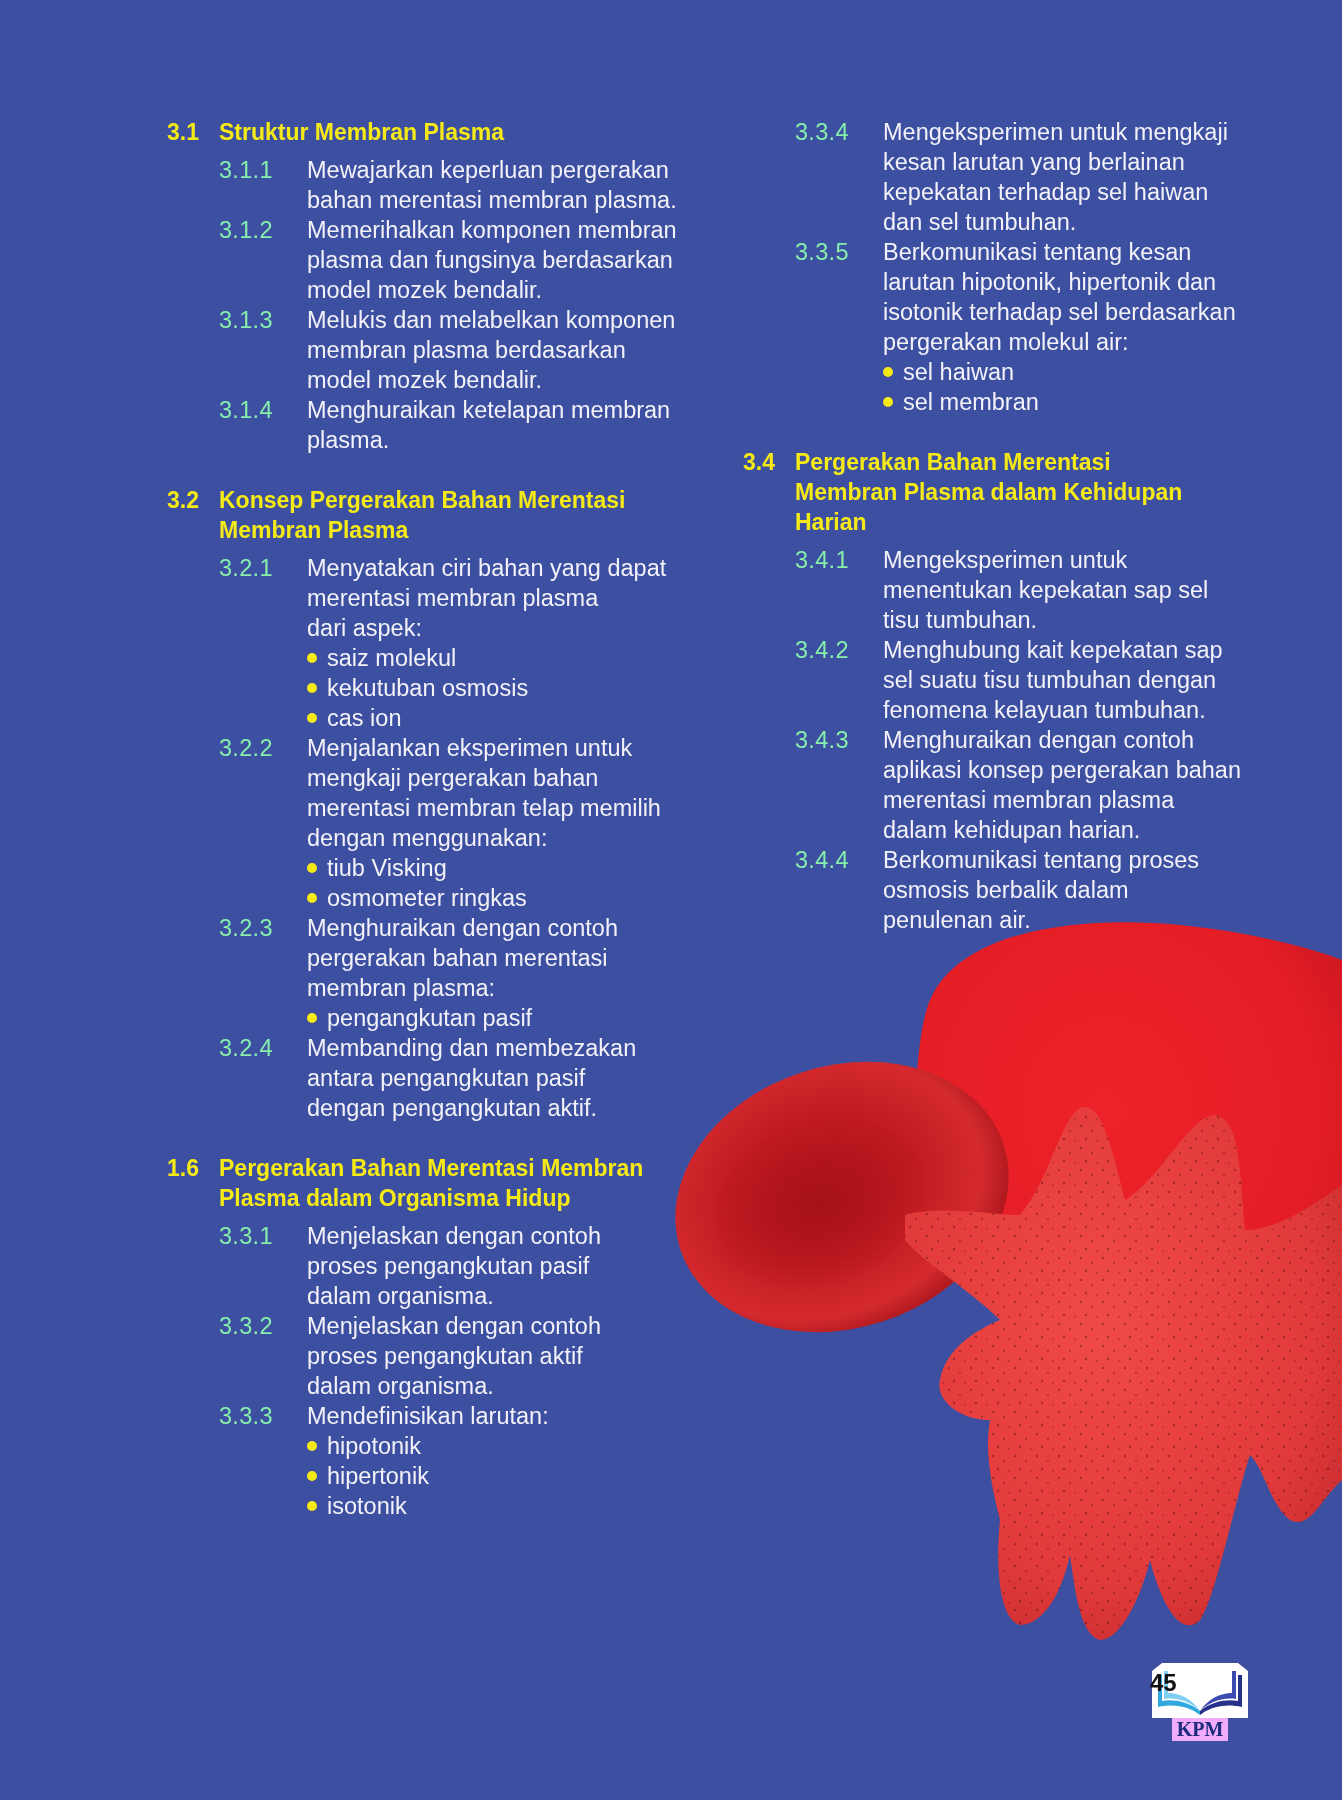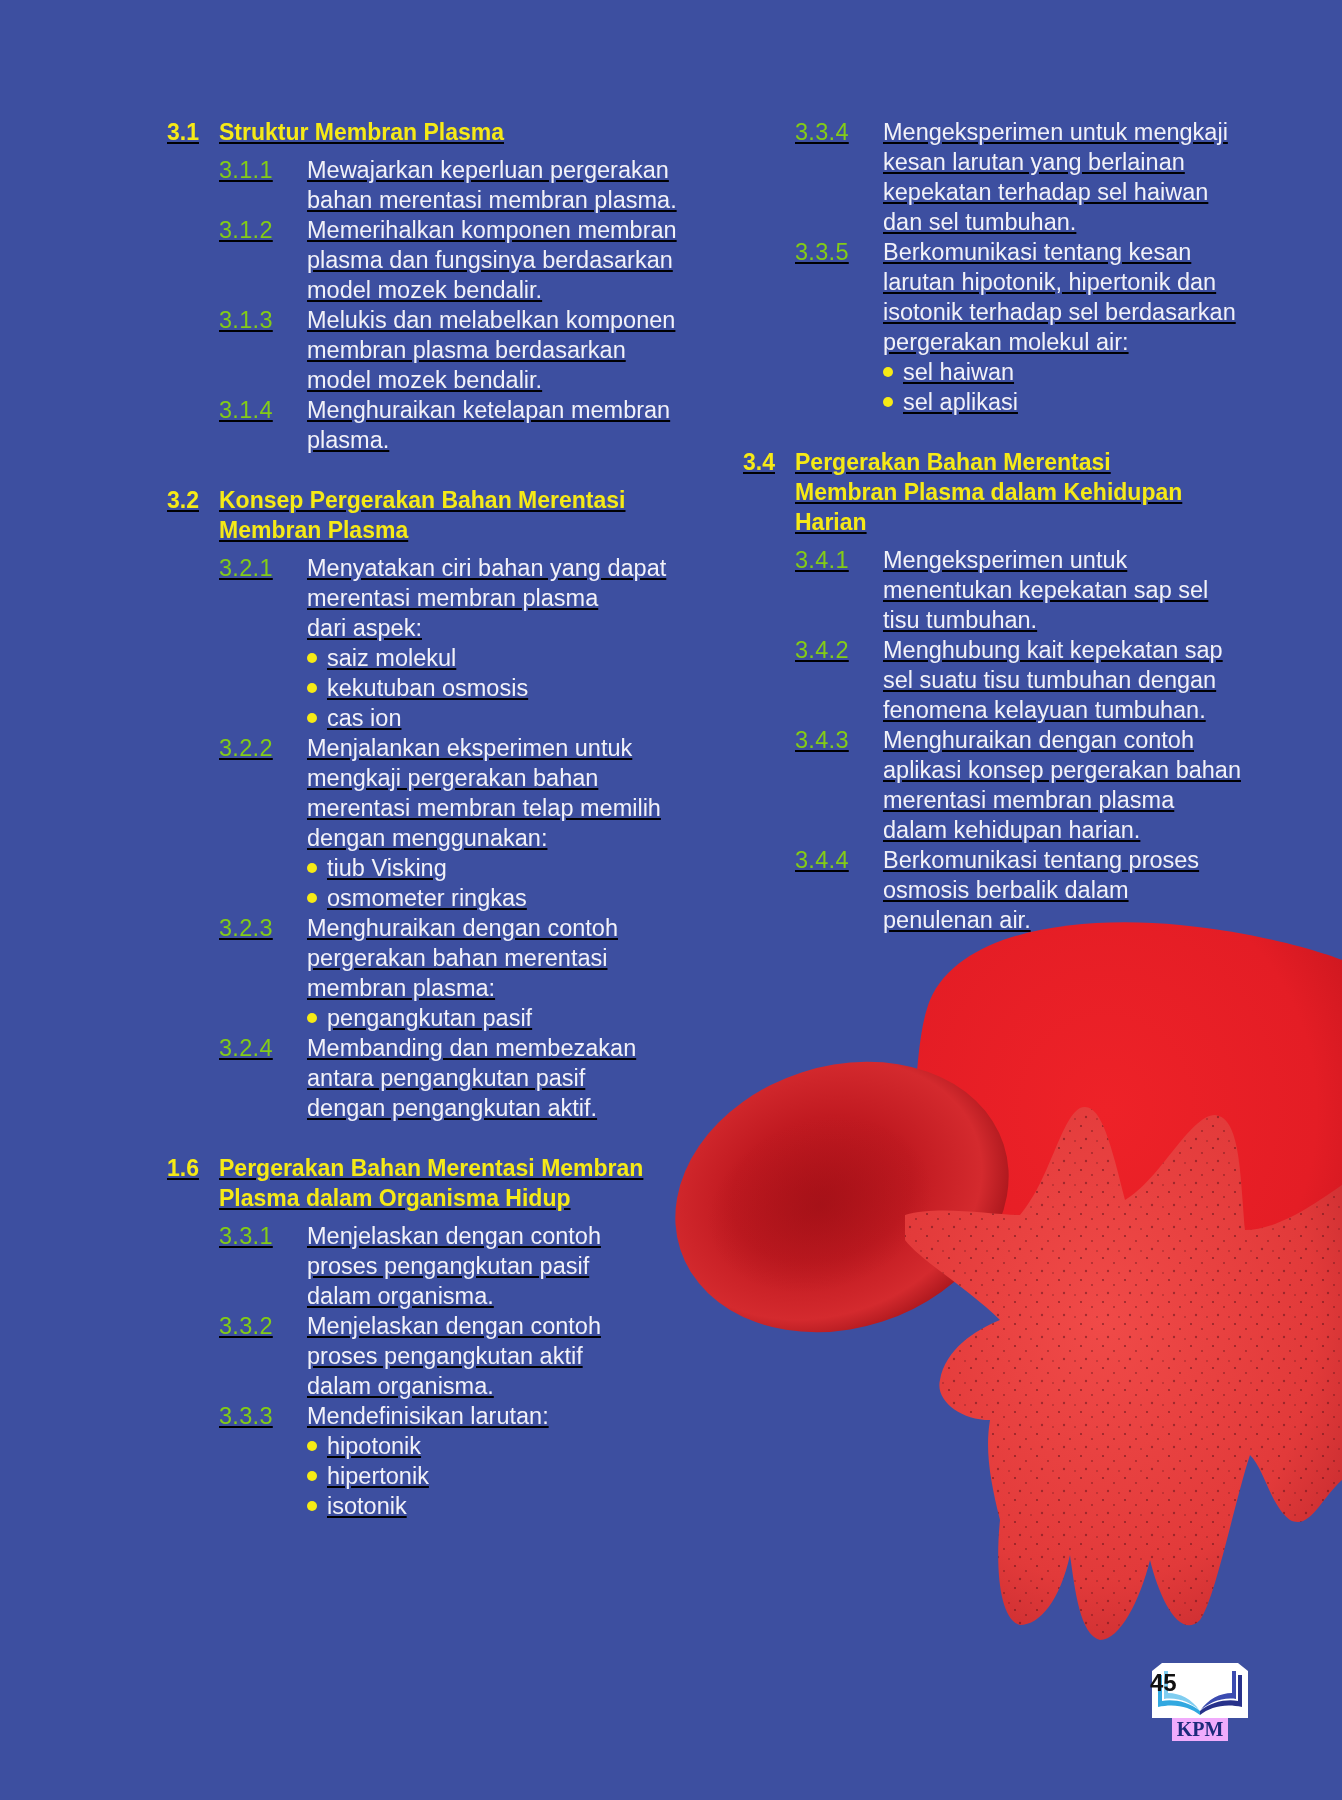--- a/index.html
+++ b/index.html
@@ -4,26 +4,26 @@
 <style>
   html, body { margin:0; padding:0; }
   body {
     width:1342px; height:1800px; position:relative; overflow:hidden;
     background:#3d4fa0;
     font-family:"Liberation Sans", sans-serif;
   }
   .col { position:absolute; top:117px; }
   .col-left { left:167px; width:540px; }
   .col-right { left:743px; width:560px; }
-  .section { margin-bottom:30px;text-decoration:underline; }
+  .section { margin-bottom:30px; }
   .sec-head { display:flex; color:#f6ea16; font-weight:bold; font-size:23px; line-height:30px; margin-bottom:8px; }
   .sec-num { width:52px; flex:none; }
   .sec-title { flex:1; }
   .item { display:flex; font-size:23.5px; line-height:30px; }
-  .item-num { width:88px; flex:none; margin-left:52px; color:#84cc16; font-weight:normal; letter-spacing:0.3px; }
+  .item-num { width:88px; flex:none; margin-left:52px; color:#86efac; font-weight:normal; letter-spacing:0.3px; }
   .item-body { flex:1; color:#f2f2f8; font-weight:normal; }
   .item-text { display:block; white-space:pre-line; }
   .bullet { display:flex; align-items:center; }
   .dot { width:10px; height:10px; border-radius:50%; background:#f6ea16; display:inline-block; margin-right:10px; flex:none; }
   
   .art { position:absolute; left:0; top:0; width:1342px; height:1800px; pointer-events:none; }
   .logo { position:absolute; left:1150px; top:1663px; width:100px; height:78px; }
   .logo-num { position:absolute; left:0; top:6px; width:100px; text-align:left; font:bold 24px "Liberation Sans", sans-serif; color:#111; }
   .logo-kpm { position:absolute; left:22px; top:55px; width:56px; height:23px; background:#f0abfc; text-align:center; font:bold 20px "Liberation Serif", serif; color:#1c2a7a; line-height:23px; }
 </style>
@@ -274,21 +274,21 @@
         <span class="item-text">Berkomunikasi tentang kesan
 larutan hipotonik, hipertonik dan
 isotonik terhadap sel berdasarkan
 pergerakan molekul air:</span>
         <div class="bullet">
             <span class="dot"></span>
             <span>sel haiwan</span>
           </div>
         <div class="bullet">
             <span class="dot"></span>
-            <span>sel aplikasi</span>
+            <span>sel membran</span>
           </div>
       </div>
     </div>
   </div>
 
   <div class="section">
     <div class="sec-head">
       <span class="sec-num">3.4</span>
       <span class="sec-title item-text">Pergerakan Bahan Merentasi
 Membran Plasma dalam Kehidupan

